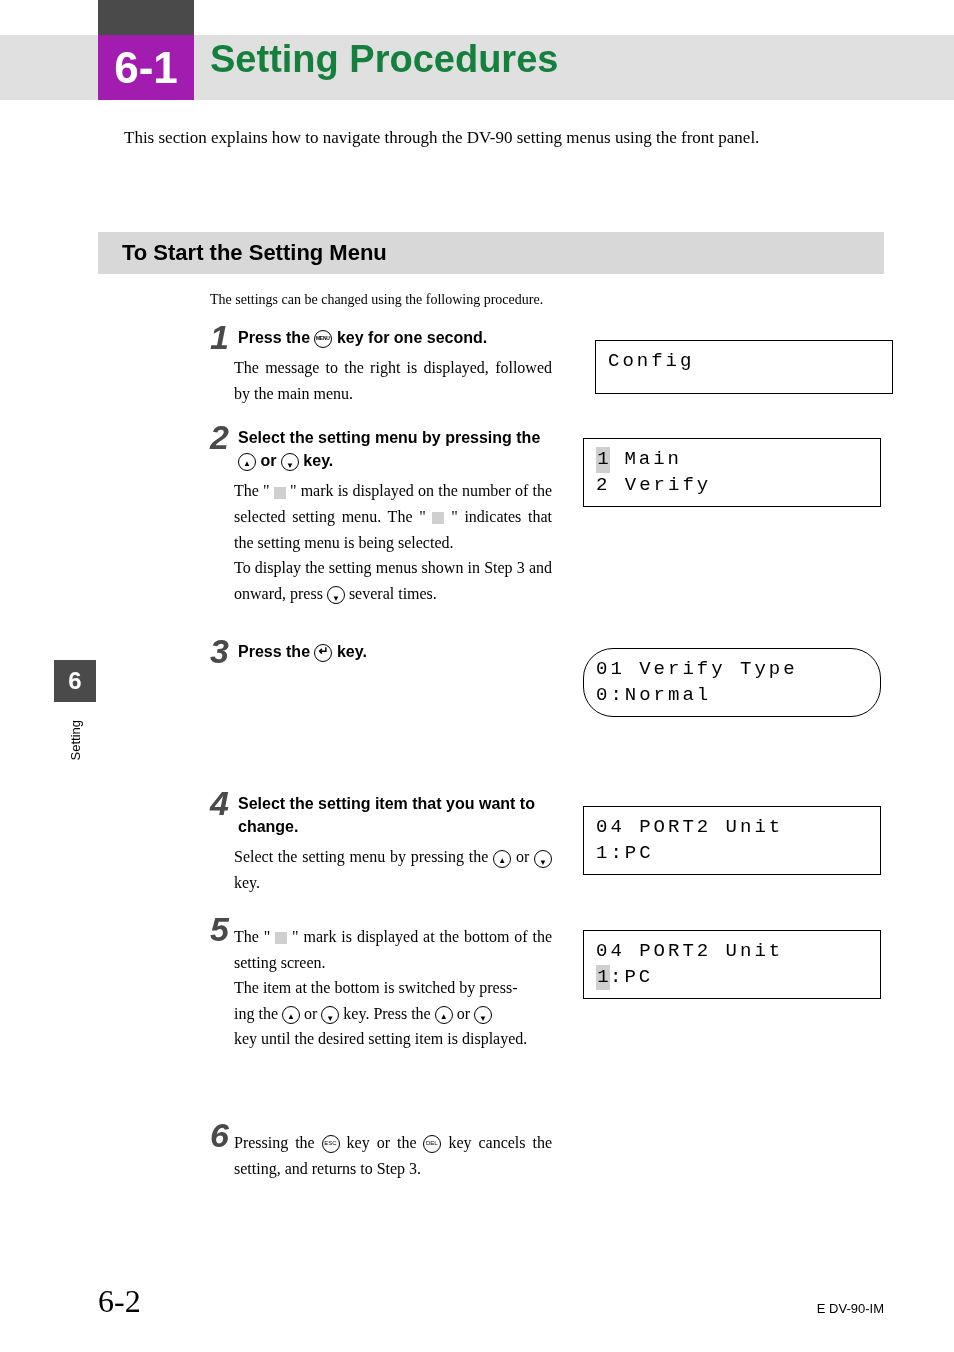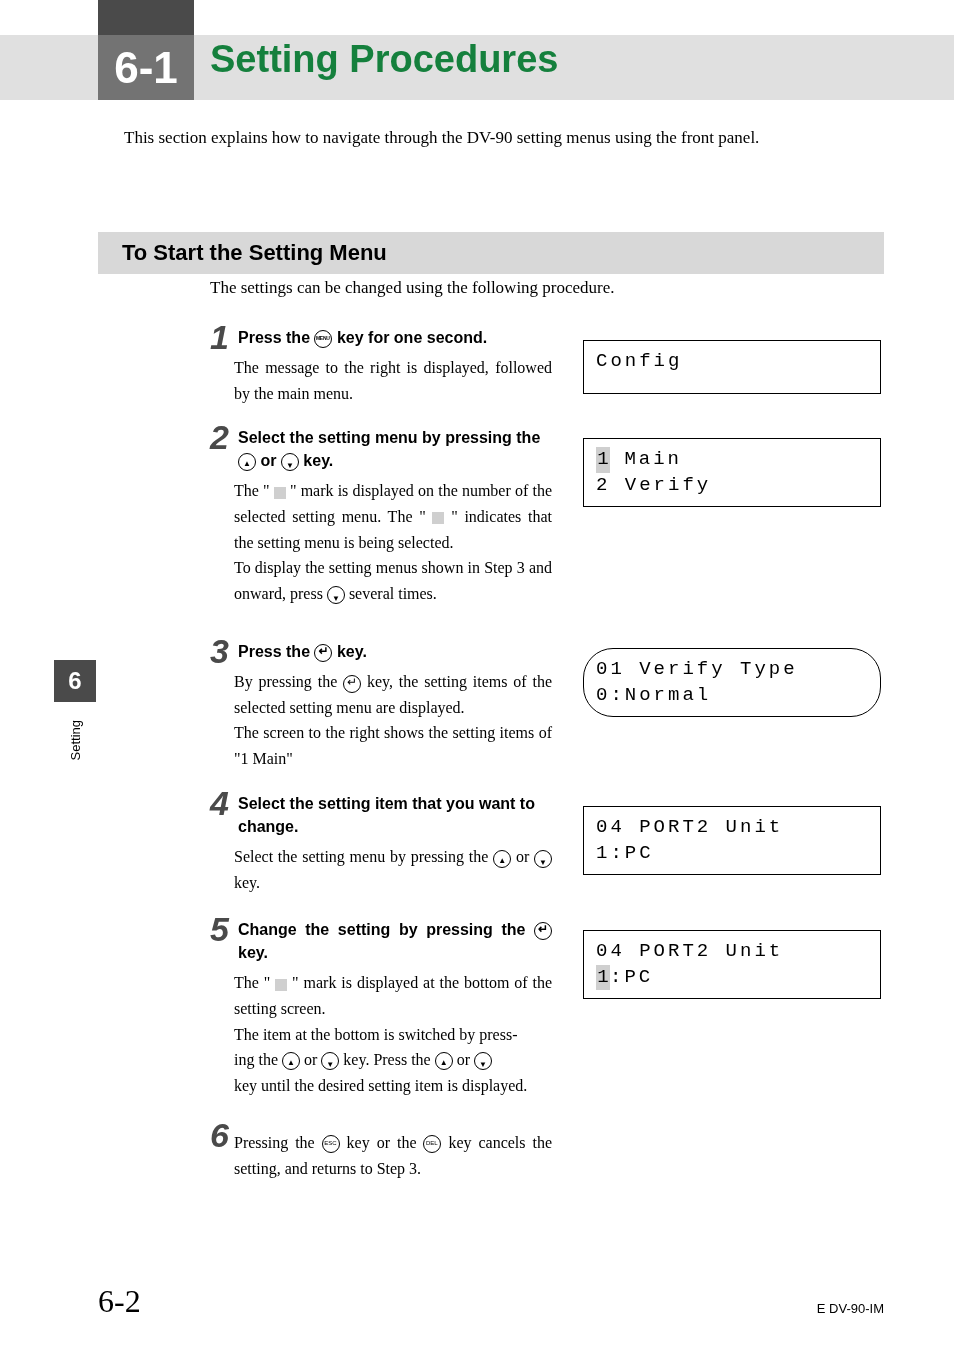--- a/index.html
+++ b/index.html
@@ -18,21 +18,21 @@
     right: 0;
     height: 65px;
     background: #e0e0e0;
   }
   .header-dark {
     position: absolute;
     top: 35px;
     left: 98px;
     width: 96px;
     height: 65px;
-    background: #737373;
+    background: #a21caf;
     color: #fff;
     font-family: Arial, Helvetica, sans-serif;
     font-size: 44px;
     font-weight: bold;
     display: flex;
     align-items: center;
     justify-content: center;
   }
   .header-tab {
     position: absolute;
@@ -66,23 +66,23 @@
     background: #d8d8d8;
     display: flex;
     align-items: center;
     padding-left: 24px;
     font-family: Arial, Helvetica, sans-serif;
     font-size: 22px;
     font-weight: bold;
   }
   .section-intro {
     position: absolute;
-    top: 278px;
+    top: 292px;
     left: 210px;
-    font-size: 17px;
+    font-size: 14px;
   }
   .step {
     position: absolute;
     left: 210px;
     width: 342px;
   }
   .step-num {
     font-family: Arial, Helvetica, sans-serif;
     font-size: 34px;
     font-weight: bold;
@@ -233,65 +233,57 @@
 <div class="section-header">To Start the Setting Menu</div>
 <div class="section-intro">The settings can be changed using the following procedure.</div>
 
 <div class="step" style="top:326px;">
   <div class="step-num">1</div>
   <div class="step-title">
     <span>Press the </span><span class="iconcircle menu"></span><span> key for one second.</span>
   </div>
   <div class="step-body">The message to the right is displayed, followed by the main menu.</div>
 </div>
-<div class="display-box" style="top:340px;height:54px;"><span>Config</span></div>
+<div class="display-box" style="top:340px;height:54px;margin-left:12px;"><span>Config</span></div>
 
 <div class="step" style="top:426px;">
   <div class="step-num">2</div>
   <div class="step-title">
     <span>Select the setting menu by pressing the </span><span class="iconcircle up"></span><span> or </span><span class="iconcircle down"></span><span> key.</span>
   </div>
   <div class="step-body">
     <span>The " </span><span class="sqmark"></span><span> " mark is displayed on the number of the selected setting menu. The " </span><span class="sqmark"></span><span> " indicates that the setting menu is being selected.</span>
     <br>
     <span>To display the setting menus shown in Step 3 and onward, press </span><span class="iconcircle down"></span><span>  several times.</span>
   </div>
 </div>
 <div class="display-box" style="top:438px;"><span class="hl">1</span><span> Main</span>
 <span>2 Verify</span></div>
 
 <div class="step" style="top:640px;">
   <div class="step-num">3</div>
   <div class="step-title">
     <span>Press the </span><span class="iconcircle enter"></span><span> key.</span>
-  </div>
-  <div class="step-body">
-    <span>By pressing the </span> <span class="iconcircle enter"></span> <span> key, the setting items of the selected setting menu are displayed.</span>
-    <br>
-    <span>The screen to the right shows the setting items of "1 Main"</span>
   </div>
 </div>
 <div class="display-box" style="top:648px;border-radius:30px;"><span>01 Verify Type</span>
 <span>0:Normal</span></div>
 
 <div class="step" style="top:792px;">
   <div class="step-num">4</div>
   <div class="step-title">Select the setting item that you want to change.</div>
   <div class="step-body">
     <span>Select the setting menu by pressing the </span><span class="iconcircle up"></span><span> or </span><span class="iconcircle down"></span><span> key.</span>
   </div>
 </div>
 <div class="display-box" style="top:806px;"><span>04 PORT2 Unit</span>
 <span>1:PC</span></div>
 
 <div class="step" style="top:918px;">
   <div class="step-num">5</div>
-  <div class="step-title" style="text-align:justify;">
-    <span>Change the setting by pressing the </span><span class="iconcircle enter"></span> <span> key.</span>
-  </div>
   <div class="step-body">
     <span>The " </span><span class="sqmark"></span><span> " mark is displayed at the bottom of the setting screen.</span>
     <br>
     <span>The item at the bottom is switched by press-</span><br>
     <span>ing the </span><span class="iconcircle up"></span><span> or </span><span class="iconcircle down"></span><span> key. Press the </span><span class="iconcircle up"></span><span> or </span><span class="iconcircle down"></span>
     <br>
     <span> key until the desired setting item is displayed.</span>
   </div>
 </div>
 <div class="display-box" style="top:930px;"><span>04 PORT2 Unit</span>

